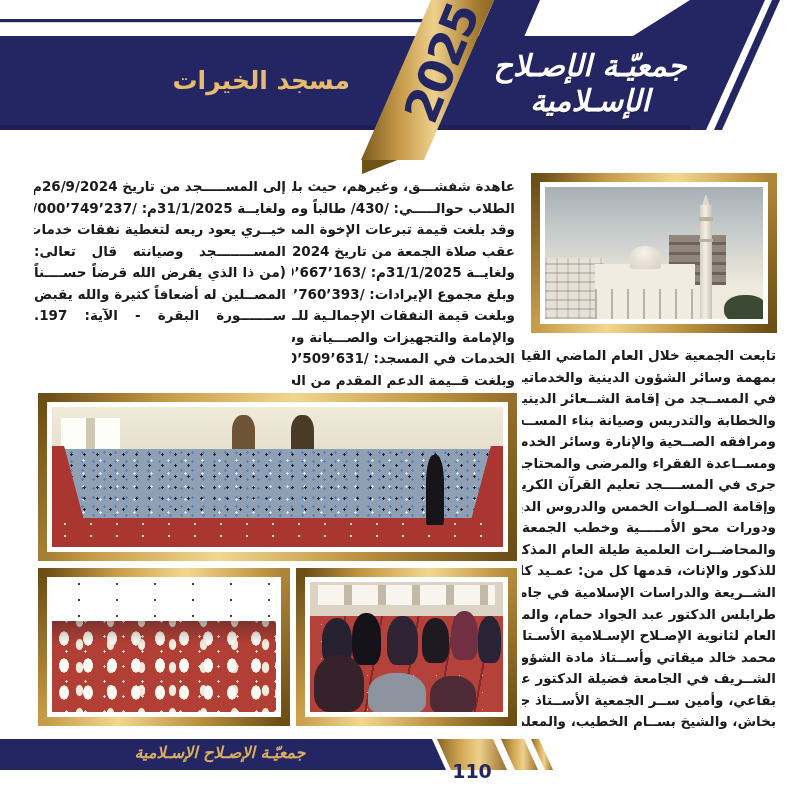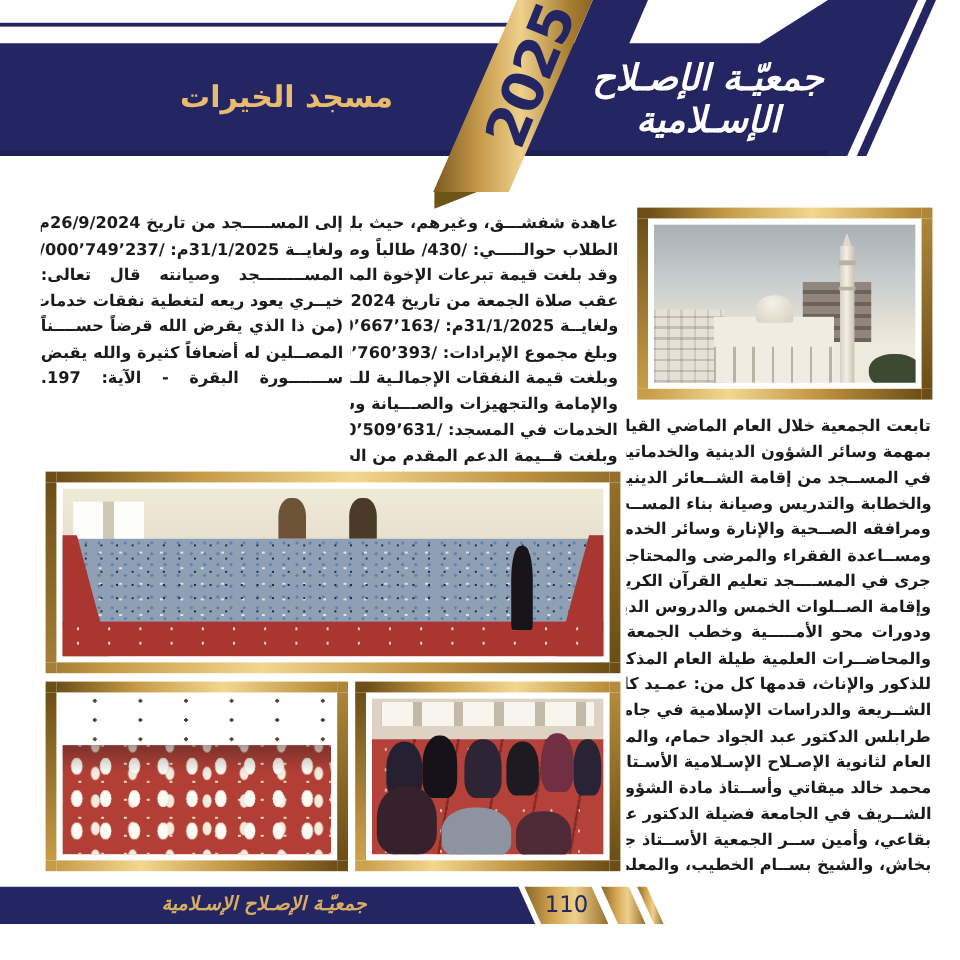--- a/index.html
+++ b/index.html
@@ -4,24 +4,24 @@
 <style>
   html,body { margin:0; padding:0; background:#ffffff; }
   .page { position:relative; width:800px; height:800px; overflow:hidden; background:#fff;
           font-family:"DejaVu Sans", sans-serif; }
   .abs { position:absolute; }
 
   
   .org-callig { direction:rtl; color:#ffffff; font-weight:700; font-style:italic;
                 font-size:30px; text-align:center; letter-spacing:-1px;
                 text-shadow:0 1px 0 rgba(0,0,0,.25); }
-  .mosque-title { direction:rtl; color:#e8bc6e; font-weight:700; font-size:25px; text-align:left; }
+  .mosque-title { direction:rtl; color:#e8bc6e; font-weight:700; font-size:25px; text-align:right; }
   .footer-callig { direction:rtl; color:#d9ae63; font-weight:700; font-style:italic;
                    font-size:16px; text-align:center; }
-  .page-num { color:#242663; font-weight:400; font-size:19px; text-align:center; }
+  .page-num { color:#242663; font-weight:700; font-size:19px; text-align:center;margin-top:17px; }
 
   
   .tcol { position:absolute; direction:rtl; color:#1b1b1d; font-weight:700; font-size:13.5px; }
   .tline { line-height:21.55px; height:21.55px; white-space:nowrap; overflow:hidden;
            text-align:justify; text-align-last:justify; }
 
   
   .gframe { position:absolute; box-sizing:border-box; background:#fff; padding:5px;
             border:9px solid #c9a04f;
             border-image:linear-gradient(115deg,#6b4d16,#c59a46 22%,#f2d78f 46%,#bd9240 72%,#6b4d16) 1; }
@@ -170,22 +170,22 @@
     <div class="tline">وبلغ مجموع الإيرادات: /393’760’500/ل.ل.</div>
     <div class="tline">وبلغت قيمة النفقات الإجمالـية للـتدريس</div>
     <div class="tline">والإمامة والتجهيزات والصـــيانة وسائر</div>
     <div class="tline">الخدمات في المسجد: /631’509’500/ل.ل.</div>
     <div class="tline">وبلغت قــيمة الدعم المقدم من الجمعــية</div>
   </div>
 
   <div class="tcol" style="left:34px;top:176px;width:252px;">
     <div class="tline">إلى المســـــجد من تاريخ 26/9/2024م</div>
     <div class="tline">ولغايــة 31/1/2025م: /237’749’000/ل.ل.</div>
+    <div class="tline">خيــري يعود ريعه لتغطية نفقات خدمات</div>
     <div class="tline">المســــــــجد وصيانته قال تعالى:</div>
-    <div class="tline">خيــري يعود ريعه لتغطية نفقات خدمات</div>
     <div class="tline">(من ذا الذي يقرض الله قرضاً حســــناً</div>
     <div class="tline">المصــلين له أضعافاً كثيرة والله يقبض</div>
     <div class="tline">ســـــــورة البقرة - الآية: 197.</div>
   </div>
 
   <div class="gframe" style="left:38px;top:393px;width:479px;height:168px;">
     <div class="photo">
       <div class="hallwall"></div>
       <div class="hallwin"></div>
       <div class="halldoor" style="left:40%;"></div>

